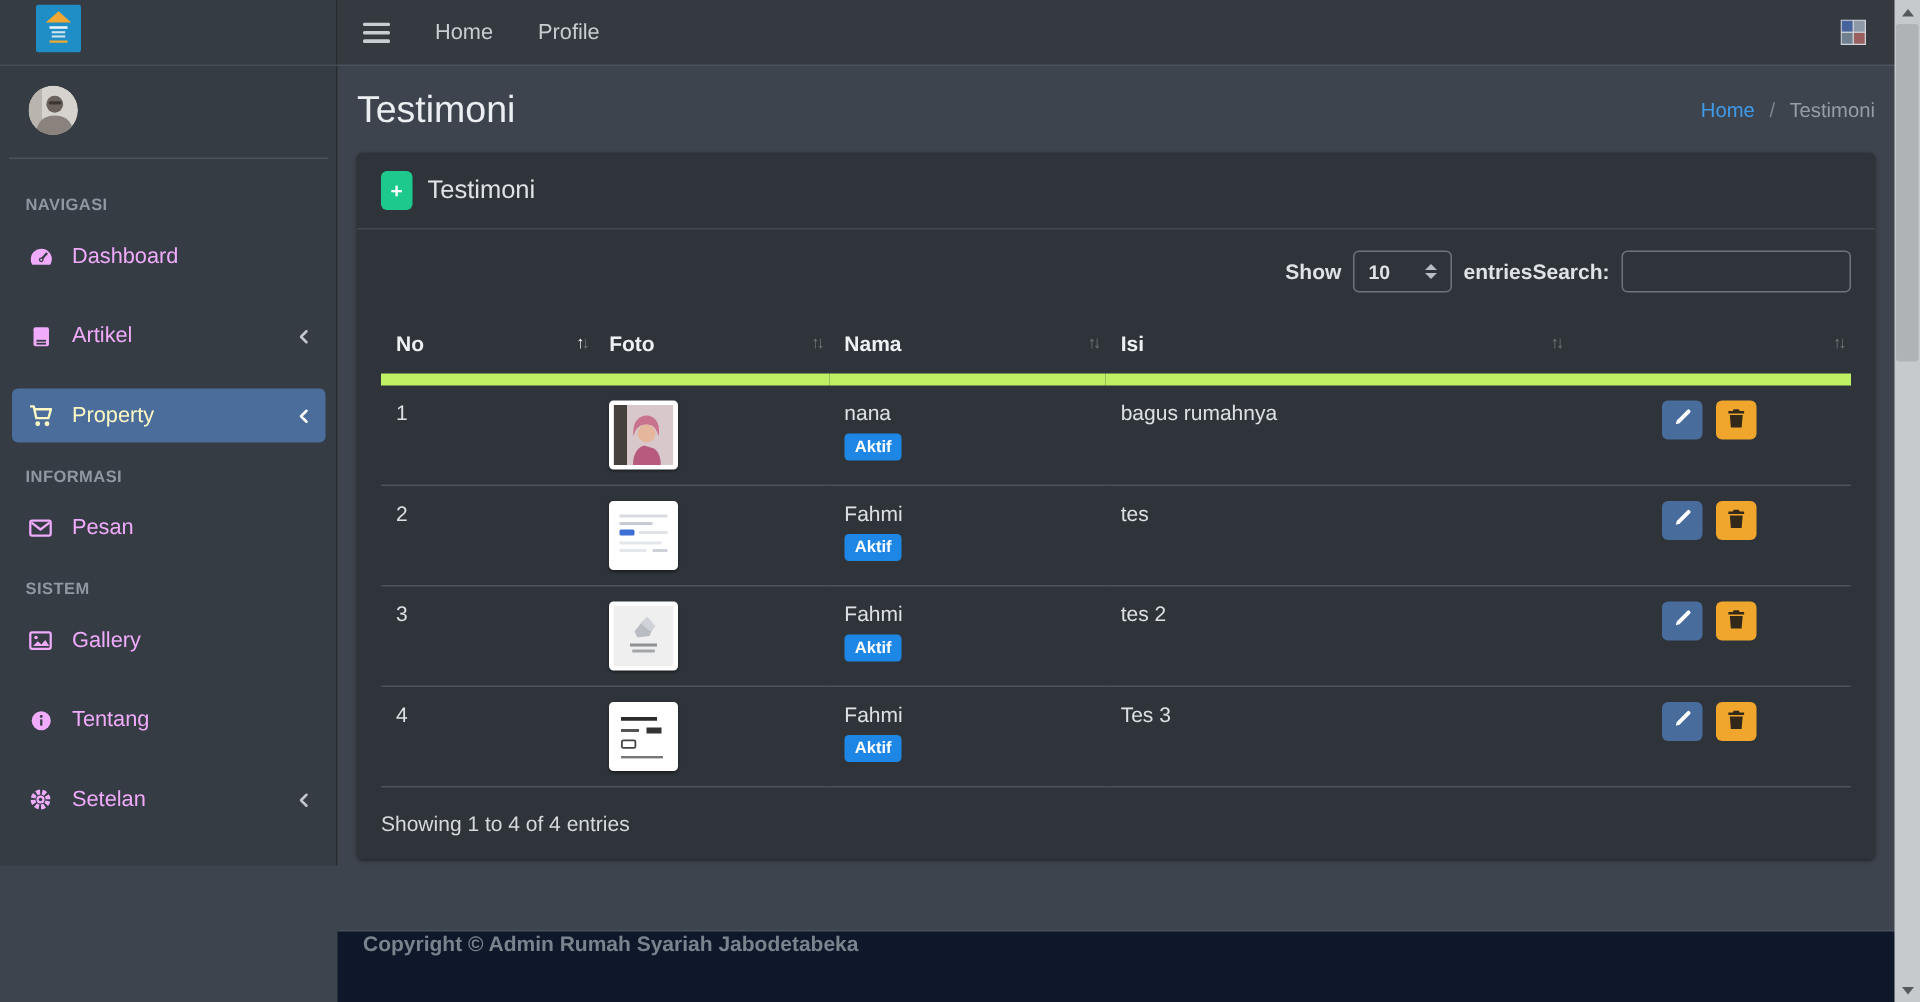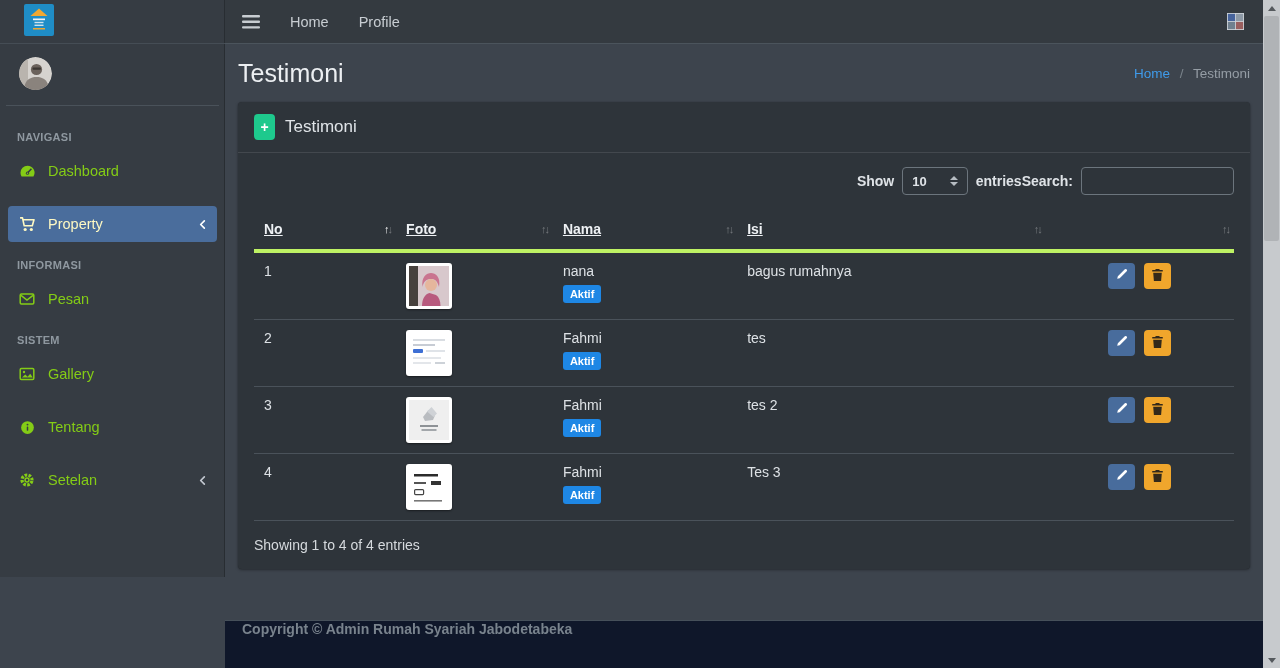--- a/index.html
+++ b/index.html
@@ -9,21 +9,21 @@
 
   
   .sidebar{position:absolute;left:0;top:0;width:225px;height:577px;background:#363c43;z-index:5;
     box-shadow:inset -1px 0 0 rgba(0,0,0,.25);}
   .brand{height:44px;display:flex;align-items:center;padding-left:24px;border-bottom:1px solid #454d55;}
   .sidebar-user{margin:0 6px;padding:13px 0 15px 13px;border-bottom:1px solid #4a525a;}
   .avatar{width:33px;height:33px;border-radius:50%;overflow:hidden;display:block;}
   .nav-label{margin:8px 8px 10px 8px;padding-left:9px;font-size:11px;font-weight:700;color:#8f98a0;letter-spacing:.3px;}
   .nav-label.first{margin-top:25px;}
   .nav-item{height:36px;margin:0 8px 17px 8px;padding:0 9px;border-radius:4px;display:flex;align-items:center;
-    color:#84cc16;font-size:14.5px;cursor:pointer;}
+    color:#f0abfc;font-size:14.5px;cursor:pointer;}
   .nav-item.active{background:#4a6d9c;color:#fef9c3;}
   .nav-icon{width:20px;margin-right:11px;display:flex;justify-content:center;align-items:center;}
   .nav-chevron{margin-left:auto;display:flex;align-items:center;color:#c2c7d0;}
   .nav-item.active .nav-chevron{color:#fff;}
 
   
   .main{margin-left:225px;height:668px;display:flex;flex-direction:column;}
   .navbar{flex:0 0 44px;background:#343a40;border-bottom:1px solid #4b545c;display:flex;align-items:center;
     padding:0 36px 0 17px;}
   .nav-burger{display:flex;align-items:center;color:#c8cdd2;cursor:pointer;}
@@ -53,21 +53,21 @@
   .sel-arrows{display:inline-flex;flex-direction:column;margin-left:9px;row-gap:2px;}
   .sel-arrows i{width:0;height:0;border-left:4px solid transparent;border-right:4px solid transparent;}
   .sel-arrows .up{border-bottom:4px solid #b6bcc2;}
   .sel-arrows .dn{border-top:4px solid #b6bcc2;}
   .ctrl-right{display:flex;align-items:center;font-size:14px;font-weight:600;color:#dfe3e7;}
   .search-input{margin-left:8px;width:153px;height:28px;background:transparent;border:1px solid #6c757d;
     border-radius:4px;color:#dfe3e7;padding:0 8px;font-size:13px;outline:none;}
 
   table.dt{width:100%;border-collapse:collapse;table-layout:fixed;}
   table.dt th{position:relative;text-align:left;font-size:14px;font-weight:700;color:#eef1f4;
-    padding:12px 24px 12px 10px;border-bottom:4px solid #bef264;cursor:pointer;text-decoration:underline;}
+    padding:12px 24px 12px 10px;border-bottom:8px solid #bef264;cursor:pointer;}
   table.dt td{padding:10px;font-size:14px;color:#dde1e5;vertical-align:top;border-bottom:1px solid #4a525a;}
   .col-no{width:14.5%;}.col-foto{width:16%;}.col-nama{width:18.8%;}.col-isi{width:31.5%;}.col-act{width:19.2%;}
   .sort{position:absolute;right:5px;top:50%;transform:translateY(-52%);font-size:11px;letter-spacing:-2px;
     color:rgba(255,255,255,.32);}
   .sort .on{color:rgba(255,255,255,.95);}
   .td-no{padding-top:13px;}
   .thumb{width:46px;height:46px;background:#fff;border:3px solid #fff;border-radius:3px;
     box-shadow:0 1px 2px rgba(0,0,0,.45);overflow:hidden;}
   .thumb svg{display:block;}
   .badge{background:#1e87e5;color:#fff;font-size:11px;font-weight:700;padding:3px 7px;border-radius:3px;
@@ -136,20 +136,35 @@
         <svg width="17" height="17" viewBox="0 0 16 16">
             <path fill="currentColor" d="M8 2.6A6.6 6.6 0 0 0 1.4 9.2c0 1.3.4 2.5 1 3.5h11.2a6.6 6.6 0 0 0-5.6-10.1z"></path>
             <path stroke="#363c43" stroke-width="1.4" d="M8 9.4 11.7 5.3" fill="none"></path>
             <circle cx="8" cy="9.6" r="1.5" fill="#363c43"></circle>
             <circle cx="8" cy="9.6" r="0.7" fill="currentColor"></circle>
           </svg>
       </span>
       <span>Dashboard</span>
     </div>
 
+    <div class="nav-item">
+      <span class="nav-icon">
+        <svg width="15" height="15" viewBox="0 0 16 16">
+            <rect x="2.5" y="1.3" width="11" height="13.4" rx="1.3" fill="currentColor"></rect>
+            <rect x="4.6" y="10.2" width="6.8" height="1.3" fill="#363c43"></rect>
+            <rect x="4.6" y="12.3" width="6.8" height="1.3" fill="#363c43"></rect>
+          </svg>
+      </span>
+      <span>Artikel</span>
+      <span class="nav-chevron">
+        <svg width="11" height="11" viewBox="0 0 12 12">
+            <path d="M8 2 4 6l4 4" fill="none" stroke="currentColor" stroke-width="1.8" stroke-linecap="round" stroke-linejoin="round"></path>
+          </svg>
+      </span>
+    </div>
 
     <div class="nav-item active">
       <span class="nav-icon">
         <svg width="17" height="17" viewBox="0 0 16 16">
             <path fill="none" stroke="currentColor" stroke-width="1.5" stroke-linejoin="round" d="M1 1.8h2.3l1.6 7.4h7.6l1.6-5.6H4"></path>
             <circle cx="5.8" cy="12.7" r="1.5" fill="currentColor"></circle>
             <circle cx="11.6" cy="12.7" r="1.5" fill="currentColor"></circle>
           </svg>
       </span>
       <span>Property</span>

